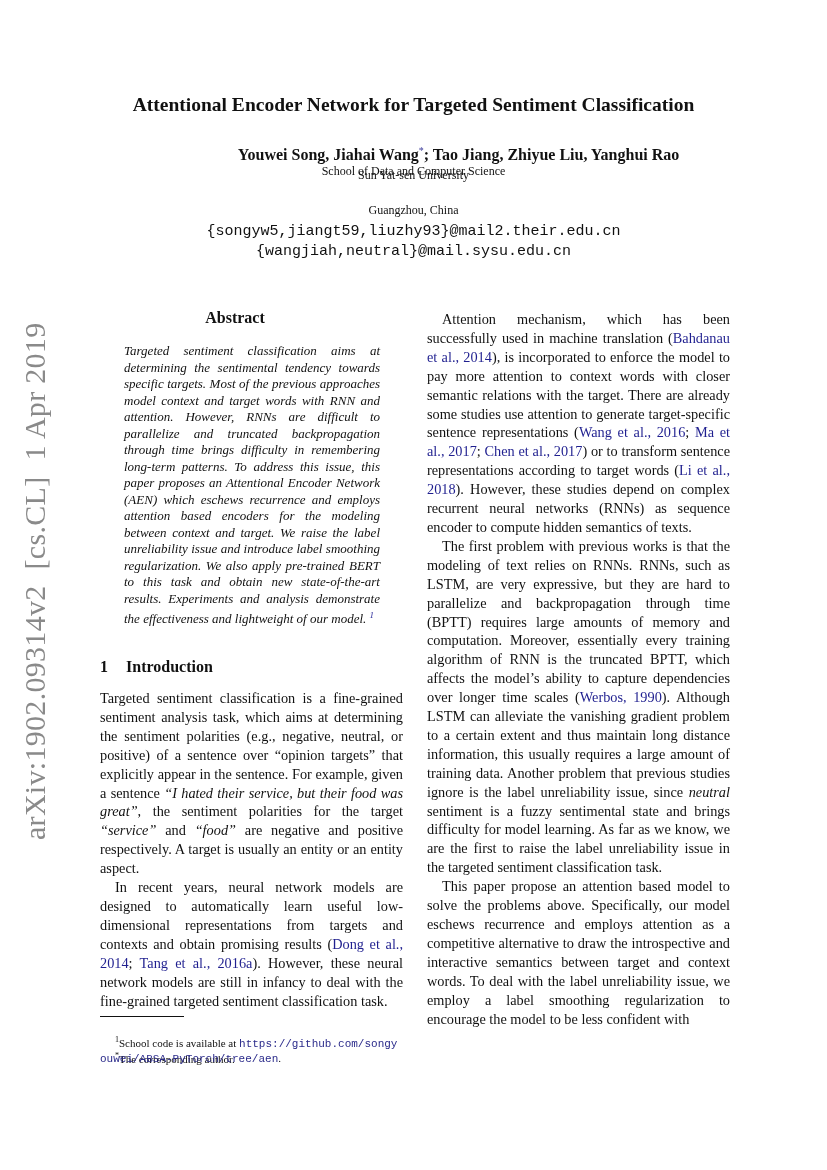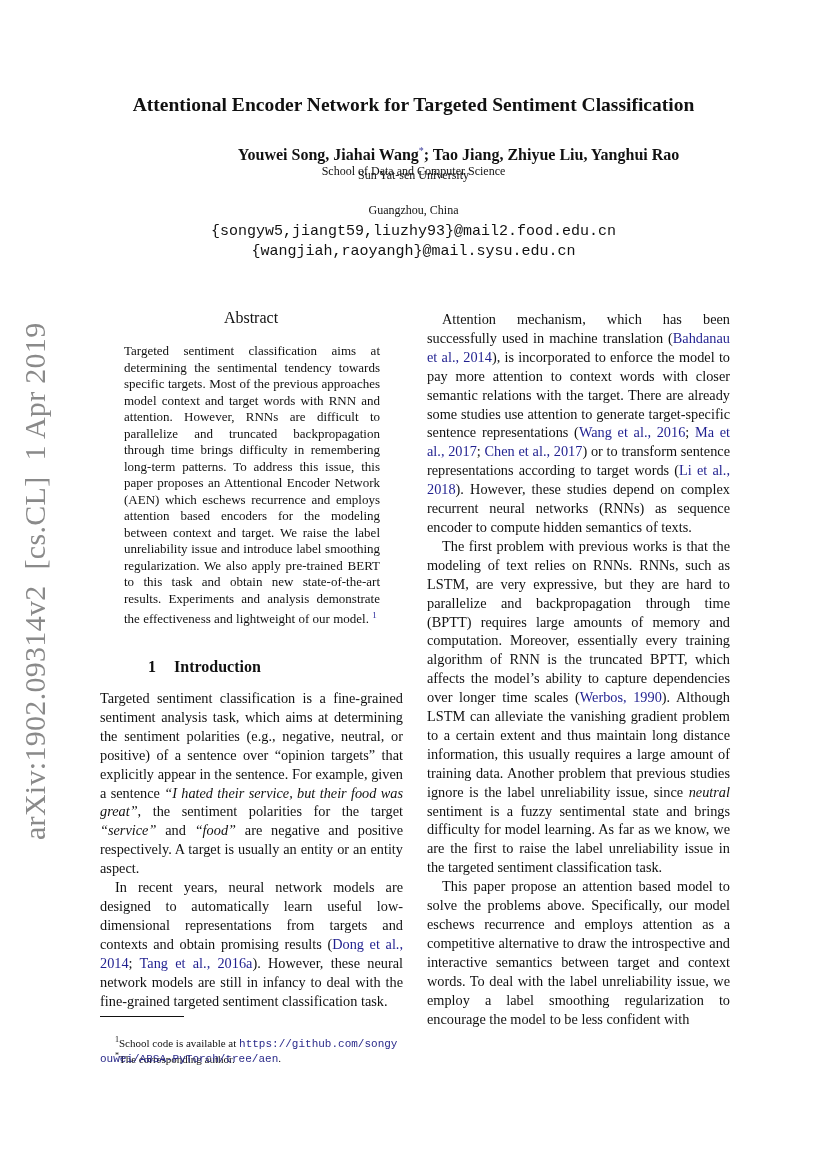--- a/index.html
+++ b/index.html
@@ -6,23 +6,23 @@
   body { width:827px; height:1170px; position:relative; overflow:hidden;
          font-family:"Liberation Serif", serif; color:#111; }
   .arxiv { position:absolute; left:18px; top:840px; transform-origin:0 0; transform:rotate(-90deg);
            font-family:"Liberation Serif", serif; font-size:30px; color:#8a8a8a; white-space:nowrap; letter-spacing:0.3px; }
   .arxiv .gap { display:inline-block; width:16px; }
   .title { position:absolute; left:0; width:827px; top:94px; text-align:center; font-weight:bold; font-size:19.5px; }
   .authors { position:absolute; left:0; width:827px; top:145px; text-align:center; font-weight:bold; font-size:16px;padding-left:45px; }
   .star { color:#3a3a9a; font-size:10px; vertical-align:super; font-weight:normal; }
   .aff { position:absolute; left:0; width:827px; text-align:center; font-size:12px; }
   .mono { font-family:"Liberation Mono", monospace; font-size:15px; }
-  .abs-h { position:absolute; left:100px; width:302px; top:309px; text-align:center; font-weight:normal; font-size:16px; }
-  .abs { position:absolute; left:124px; width:256px; top:343px; font-size:13px; line-height:16.5px; text-align:justify; hyphens:manual; }
-  .sec { position:absolute; left:100px; top:658px; font-weight:bold; font-size:16px;margin-left:48px; }
+  .abs-h { position:absolute; left:84px; width:302px; top:309px; text-align:center; font-weight:bold; font-size:16px; }
+  .abs { position:absolute; left:124px; width:256px; top:343px; font-size:13px; line-height:16.5px; text-align:justify; hyphens:manual;font-style:italic; }
+  .sec { position:absolute; left:100px; top:658px; font-weight:bold; font-size:16px; }
   .sec .num { display:inline-block; width:26px; }
   .col { position:absolute; font-size:14.3px; line-height:18.9px; text-align:justify; }
   .col p { margin:0; }
   .col p.ind { text-indent:15px; }
   .cite { color:#1f1f8f; }
   .fnrule { position:absolute; left:100px; top:1016px; width:84px; border-top:1px solid #111; }
   .fn { position:absolute; left:100px; width:303px; font-size:11px; line-height:14.5px; }
   .fn .mono2 { font-family:"Liberation Mono", monospace; font-size:11px; color:#2a2a8a; }
   sup.fnm { font-size:8px; }
   .supblue { color:#2a2a9a; font-size:9px; vertical-align:super; }
@@ -36,22 +36,22 @@
 </div>
 
 <div class="title">Attentional Encoder Network for Targeted Sentiment Classification</div>
 
 <div class="authors">
   <span>Youwei Song, Jiahai Wang</span><span class="star">*</span><span>; Tao Jiang, Zhiyue Liu, Yanghui Rao</span>
 </div>
 <div class="aff" style="top:164px">School of Data and Computer Science</div>
 <div class="aff" style="top:168px">Sun Yat-sen University</div>
 <div class="aff" style="top:203px">Guangzhou, China</div>
-<div class="aff mono" style="top:223px">{songyw5,jiangt59,liuzhy93}@mail2.food.edu.cn</div>
-<div class="aff mono" style="top:243px">{wangjiah,raoyangh}@mail.sysu.edu.cn</div>
+<div class="aff mono" style="top:223px">{songyw5,jiangt59,liuzhy93}@mail2.their.edu.cn</div>
+<div class="aff mono" style="top:243px">{wangjiah,neutral}@mail.sysu.edu.cn</div>
 
 <div class="abs-h">Abstract</div>
 <div class="abs">
   <span>Targeted sentiment classification aims at determining the sentimental tendency towards specific targets. Most of the previous approaches model context and target words with RNN and attention. However, RNNs are difficult to parallelize and truncated backpropagation through time brings difficulty in remembering long-term patterns. To address this issue, this paper proposes an Attentional Encoder Network (AEN) which eschews recurrence and employs attention based encoders for the modeling between context and target. We raise the label unreliability issue and introduce label smoothing regularization. We also apply pre-trained BERT to this task and obtain new state-of-the-art results. Experiments and analysis demonstrate the effectiveness and lightweight of our model.</span>
   <span class="supblue">1</span>
 </div>
 
 <div class="sec">
   <span class="num">1</span><span>Introduction</span>
 </div>

